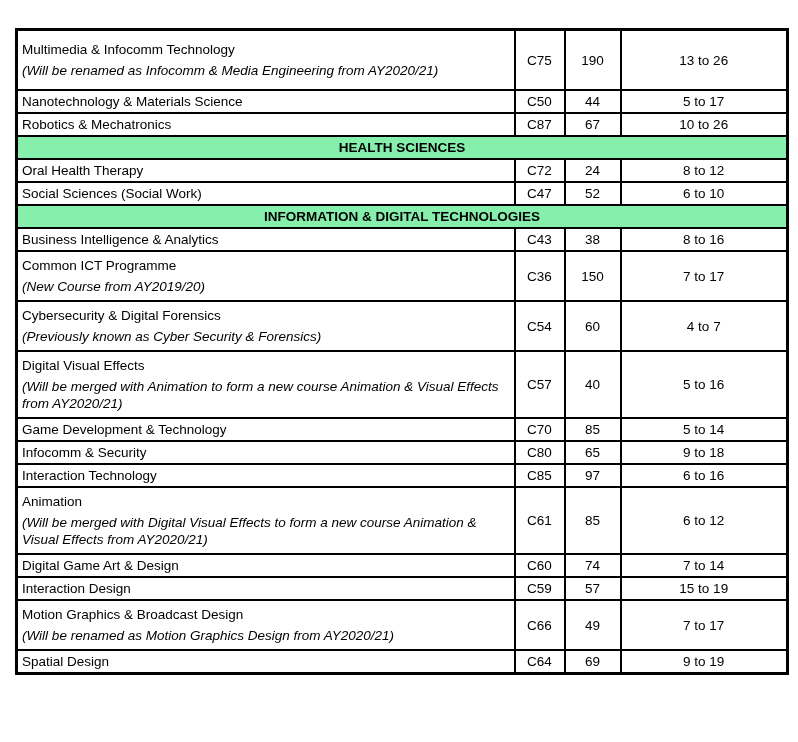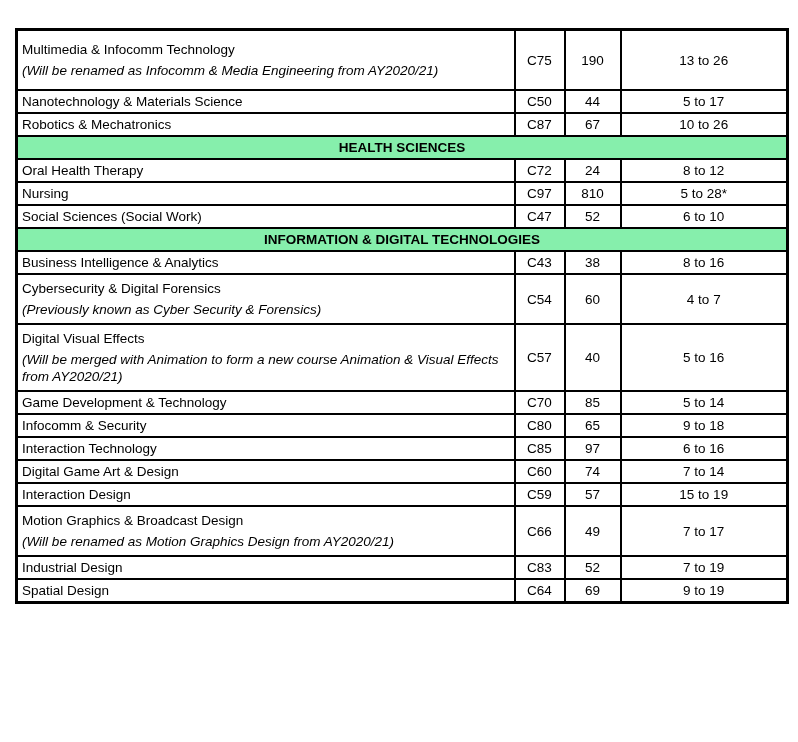--- a/index.html
+++ b/index.html
@@ -91,47 +91,48 @@
         <tr>
           <td class="course-cell">
             <div>Oral Health Therapy</div>
           </td>
           <td class="center-cell">C72</td>
           <td class="center-cell">24</td>
           <td class="center-cell">8 to 12</td>
         </tr>
         <tr>
           <td class="course-cell">
-            <div>Nursing</div>
-          </td>
-          <td class="center-cell">C97</td>
-          <td class="center-cell">810</td>
-          <td class="center-cell">5 to 28*</td>
-        </tr>
-        <tr>
-          <td class="course-cell">
             <div>Social Sciences (Social Work)</div>
           </td>
           <td class="center-cell">C47</td>
           <td class="center-cell">52</td>
           <td class="center-cell">6 to 10</td>
         </tr>
         <tr>
           <td colspan="4" class="section-cell">INFORMATION &amp; DIGITAL TECHNOLOGIES</td>
         </tr>
         <tr>
           <td class="course-cell">
             <div>Business Intelligence &amp; Analytics</div>
           </td>
           <td class="center-cell">C43</td>
           <td class="center-cell">38</td>
           <td class="center-cell">8 to 16</td>
         </tr>
         <tr class="note-row">
           <td class="course-cell">
+            <div>Common ICT Programme</div>
+            <div class="course-note">(New Course from AY2019/20)</div>
+          </td>
+          <td class="center-cell">C36</td>
+          <td class="center-cell">150</td>
+          <td class="center-cell">7 to 17</td>
+        </tr>
+        <tr class="note-row">
+          <td class="course-cell">
             <div>Cybersecurity &amp; Digital Forensics</div>
             <div class="course-note">(Previously known as Cyber Security &amp; Forensics)</div>
           </td>
           <td class="center-cell">C54</td>
           <td class="center-cell">60</td>
           <td class="center-cell">4 to 7</td>
         </tr>
         <tr class="note-row">
           <td class="course-cell">
             <div>Digital Visual Effects</div>
@@ -158,20 +159,29 @@
           <td class="center-cell">9 to 18</td>
         </tr>
         <tr>
           <td class="course-cell">
             <div>Interaction Technology</div>
           </td>
           <td class="center-cell">C85</td>
           <td class="center-cell">97</td>
           <td class="center-cell">6 to 16</td>
         </tr>
+        <tr class="note-row">
+          <td class="course-cell">
+            <div>Animation</div>
+            <div class="course-note">(Will be merged with Digital Visual Effects to form a new course Animation &amp; Visual Effects from AY2020/21)</div>
+          </td>
+          <td class="center-cell">C61</td>
+          <td class="center-cell">85</td>
+          <td class="center-cell">6 to 12</td>
+        </tr>
         <tr>
           <td class="course-cell">
             <div>Digital Game Art &amp; Design</div>
           </td>
           <td class="center-cell">C60</td>
           <td class="center-cell">74</td>
           <td class="center-cell">7 to 14</td>
         </tr>
         <tr>
           <td class="course-cell">
@@ -182,28 +192,20 @@
           <td class="center-cell">15 to 19</td>
         </tr>
         <tr class="note-row">
           <td class="course-cell">
             <div>Motion Graphics &amp; Broadcast Design</div>
             <div class="course-note">(Will be renamed as Motion Graphics Design from AY2020/21)</div>
           </td>
           <td class="center-cell">C66</td>
           <td class="center-cell">49</td>
           <td class="center-cell">7 to 17</td>
-        </tr>
-        <tr>
-          <td class="course-cell">
-            <div>Industrial Design</div>
-          </td>
-          <td class="center-cell">C83</td>
-          <td class="center-cell">52</td>
-          <td class="center-cell">7 to 19</td>
         </tr>
         <tr>
           <td class="course-cell">
             <div>Spatial Design</div>
           </td>
           <td class="center-cell">C64</td>
           <td class="center-cell">69</td>
           <td class="center-cell">9 to 19</td>
         </tr>
       </tbody>

